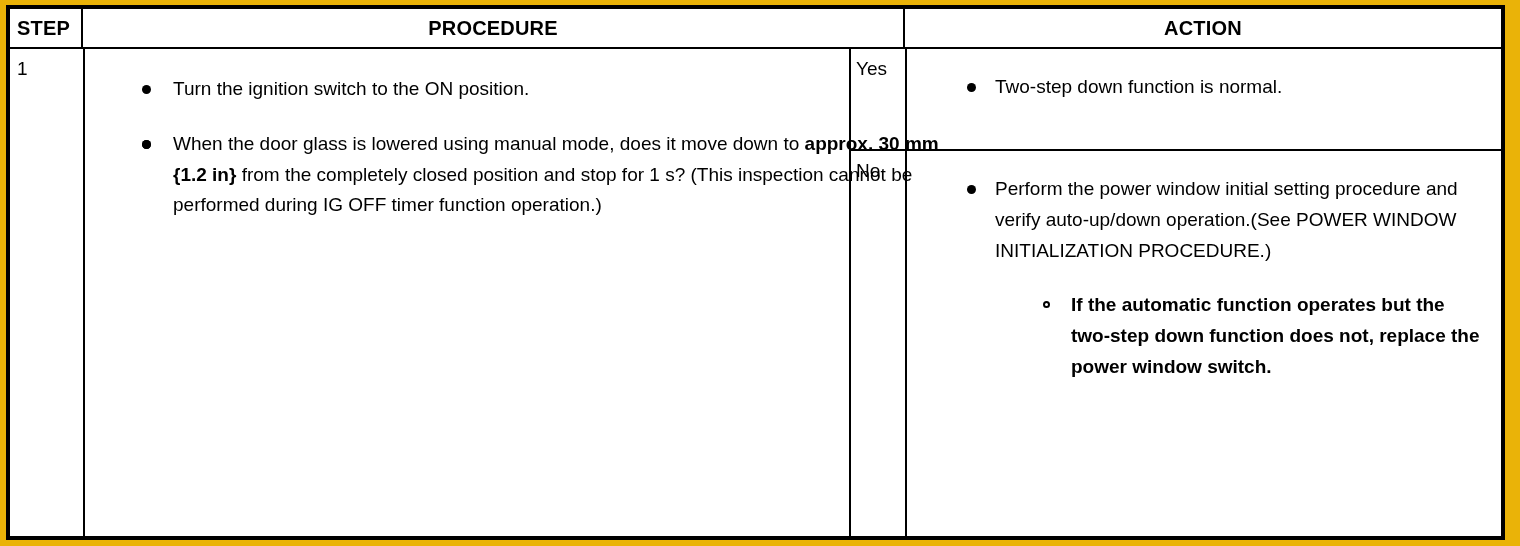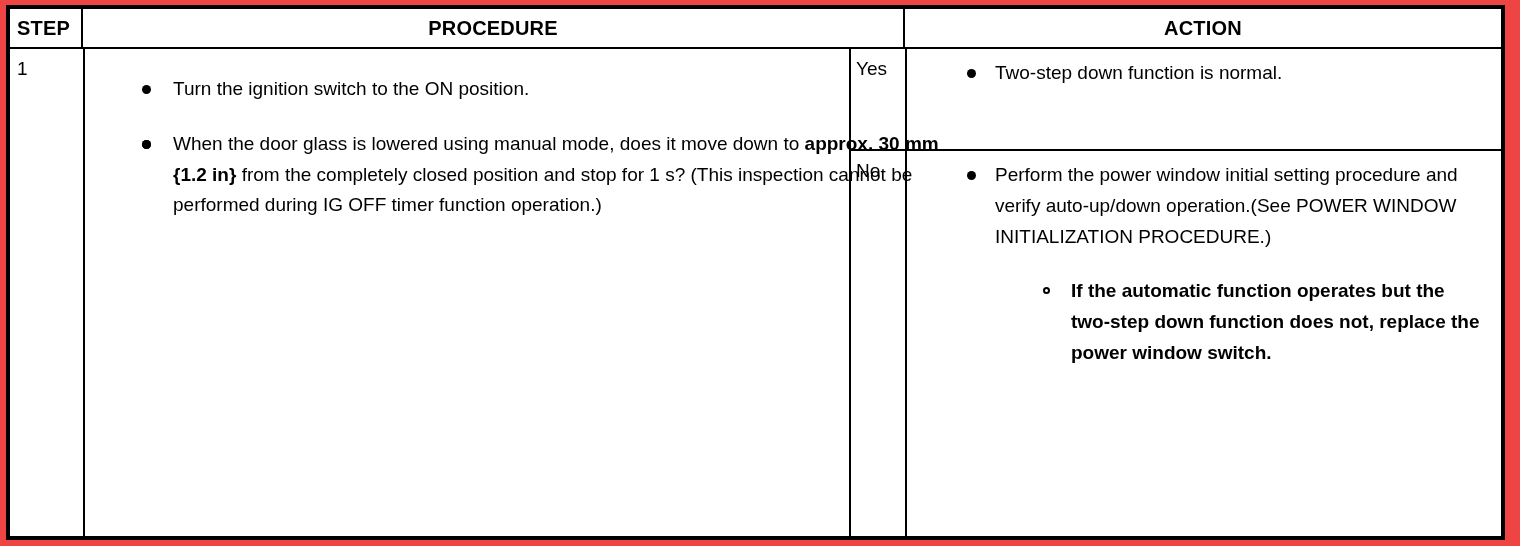--- a/index.html
+++ b/index.html
@@ -13,21 +13,21 @@
     height: 546px;
     font-family: "Liberation Sans", sans-serif;
     color: #000000;
     overflow: hidden;
   }
 
   .page {
     position: relative;
     width: 1520px;
     height: 546px;
-    background: #ef4444;
+    background: #eab308;
   }
 
   
   .diag-table {
     position: absolute;
     left: 6px;
     top: 5px;
     width: 1499px;
     height: 535px;
     border: 4px solid #000;
@@ -146,20 +146,21 @@
   .yesno-yes { top: 0; height: 100px; border-radius: 24px; }
   .yesno-no  { top: 102px; }
 
   
   .action-cell {
     position: absolute;
     left: 895px;
     right: 0;
     box-sizing: border-box;
     padding: 9px 14px 0 0;
+    margin-top: 14px;
   }
   .action-yes { top: 0; height: 100px; }
   .action-no  { top: 102px; bottom: 0; }
 
   
   ul.blist {
     list-style: none;
     margin: 0;
     padding: 0;
   }

